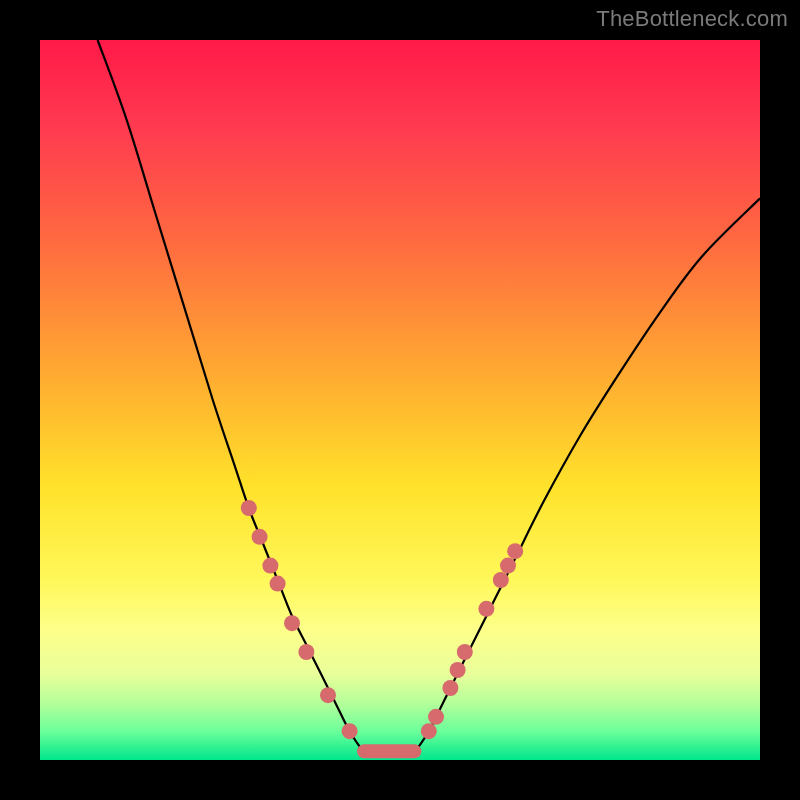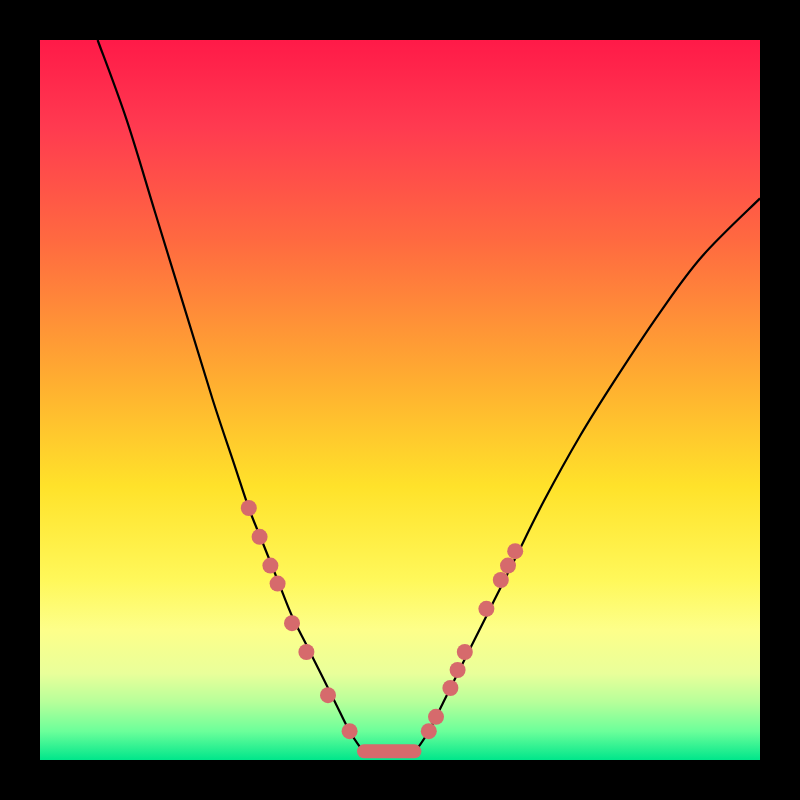--- a/index.html
+++ b/index.html
@@ -67,20 +67,21 @@
     stroke-width: 14;
     stroke-linecap: round;
     fill: none;
   }
 </style>
 </head>
 <body>
 
 <div class="frame">
   <div class="gradient"></div>
+  <div class="watermark">TheBottleneck.com</div>
   <svg class="overlay" viewBox="0 0 720 720">
     <g id="curves">
         <path d="M 57.6 0 C 62.64 13.860000000000007, 76.32 48.96000000000005, 86.39999999999999 79.20000000000005 C 96.47999999999999 109.44000000000004, 105.12 140.03999999999996, 115.2 172.79999999999995 C 125.28 205.55999999999995, 133.92000000000002 233.64, 144 266.4 C 154.07999999999998 299.15999999999997, 163.98 332.28, 172.79999999999998 360 C 181.61999999999998 387.72, 188.1 405.90000000000003, 194.4 424.8 C 200.70000000000002 443.7, 203.76 454.14, 208.79999999999998 468 C 213.83999999999997 481.86, 218.15999999999997 491.4, 223.2 504 C 228.24 516.6, 232.56000000000003 527.4, 237.60000000000002 540 C 242.64000000000001 552.6, 246.95999999999998 564.66, 251.99999999999997 576 C 257.03999999999996 587.34, 261.35999999999996 594.7199999999999, 266.4 604.8 C 271.44 614.88, 275.76 623.52, 280.8 633.6 C 285.84000000000003 643.6800000000001, 290.15999999999997 652.3199999999999, 295.2 662.4 C 300.24 672.48, 304.56 682.38, 309.6 691.2 C 314.64000000000004 700.0200000000001, 321.48 709.02, 324 712.8" class="curve"></path>
         <path d="M 374.40000000000003 712.8 C 376.92 709.02, 383.76 700.0200000000001, 388.8 691.2 C 393.84000000000003 682.38, 398.1600000000001 672.48, 403.20000000000005 662.4 C 408.24 652.3199999999999, 412.55999999999995 643.6800000000001, 417.59999999999997 633.6 C 422.64 623.52, 425.7 617.4, 432 604.8 C 438.3 592.1999999999999, 446.04 576.72, 453.6 561.6 C 461.16 546.48, 466.38000000000005 536.04, 475.20000000000005 518.4 C 484.02000000000004 500.76, 492.65999999999997 482.22, 503.99999999999994 460.8 C 515.3399999999999 439.38, 527.4 417.42, 540 396 C 552.6 374.58, 562.14 359.82, 576 338.4 C 589.86 316.97999999999996, 604.08 295.02, 619.2 273.6 C 634.32 252.18000000000004, 644.76 236.16000000000005, 662.4 216.00000000000006 C 680.04 195.84000000000006, 709.92 168.48, 720 158.39999999999998" class="curve"></path>
       </g>
     <g id="flat">
         <line x1="324" x2="374.40000000000003" y1="711.36" y2="711.36" class="flat-segment"></line>
       </g>
     <g id="dots">
         <circle cx="208.79999999999998" cy="468" r="8" class="dot"></circle>

